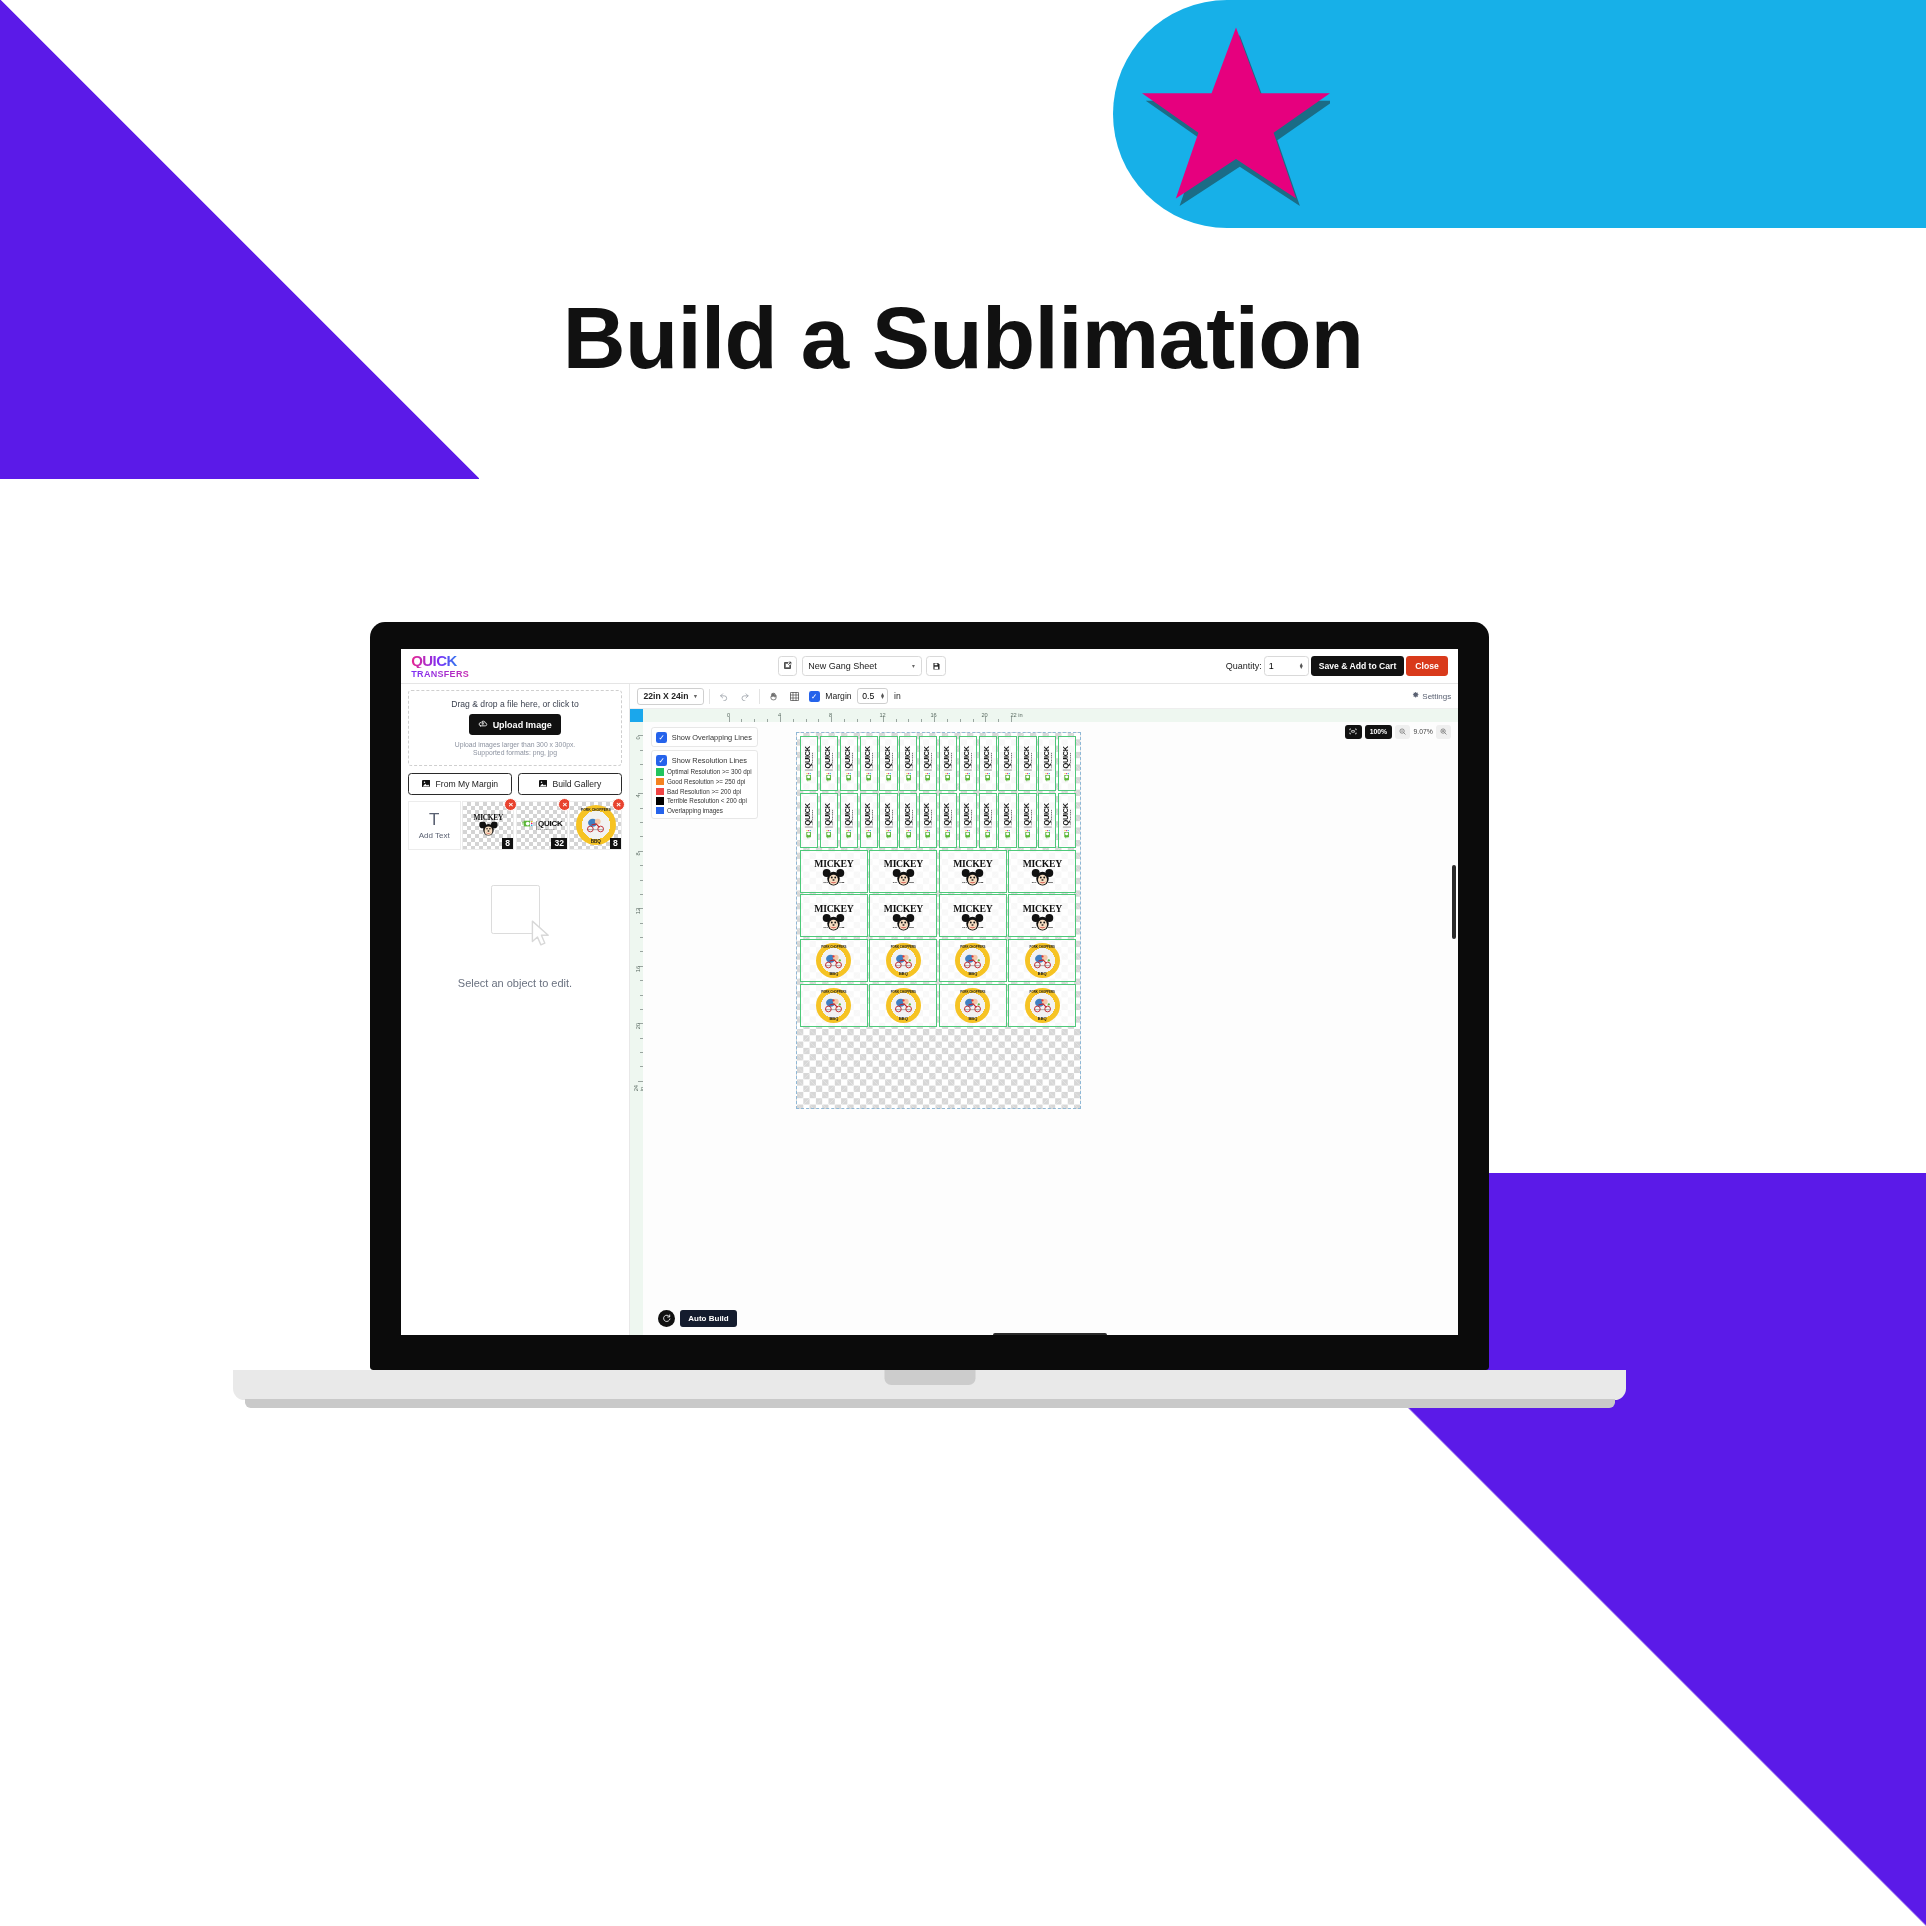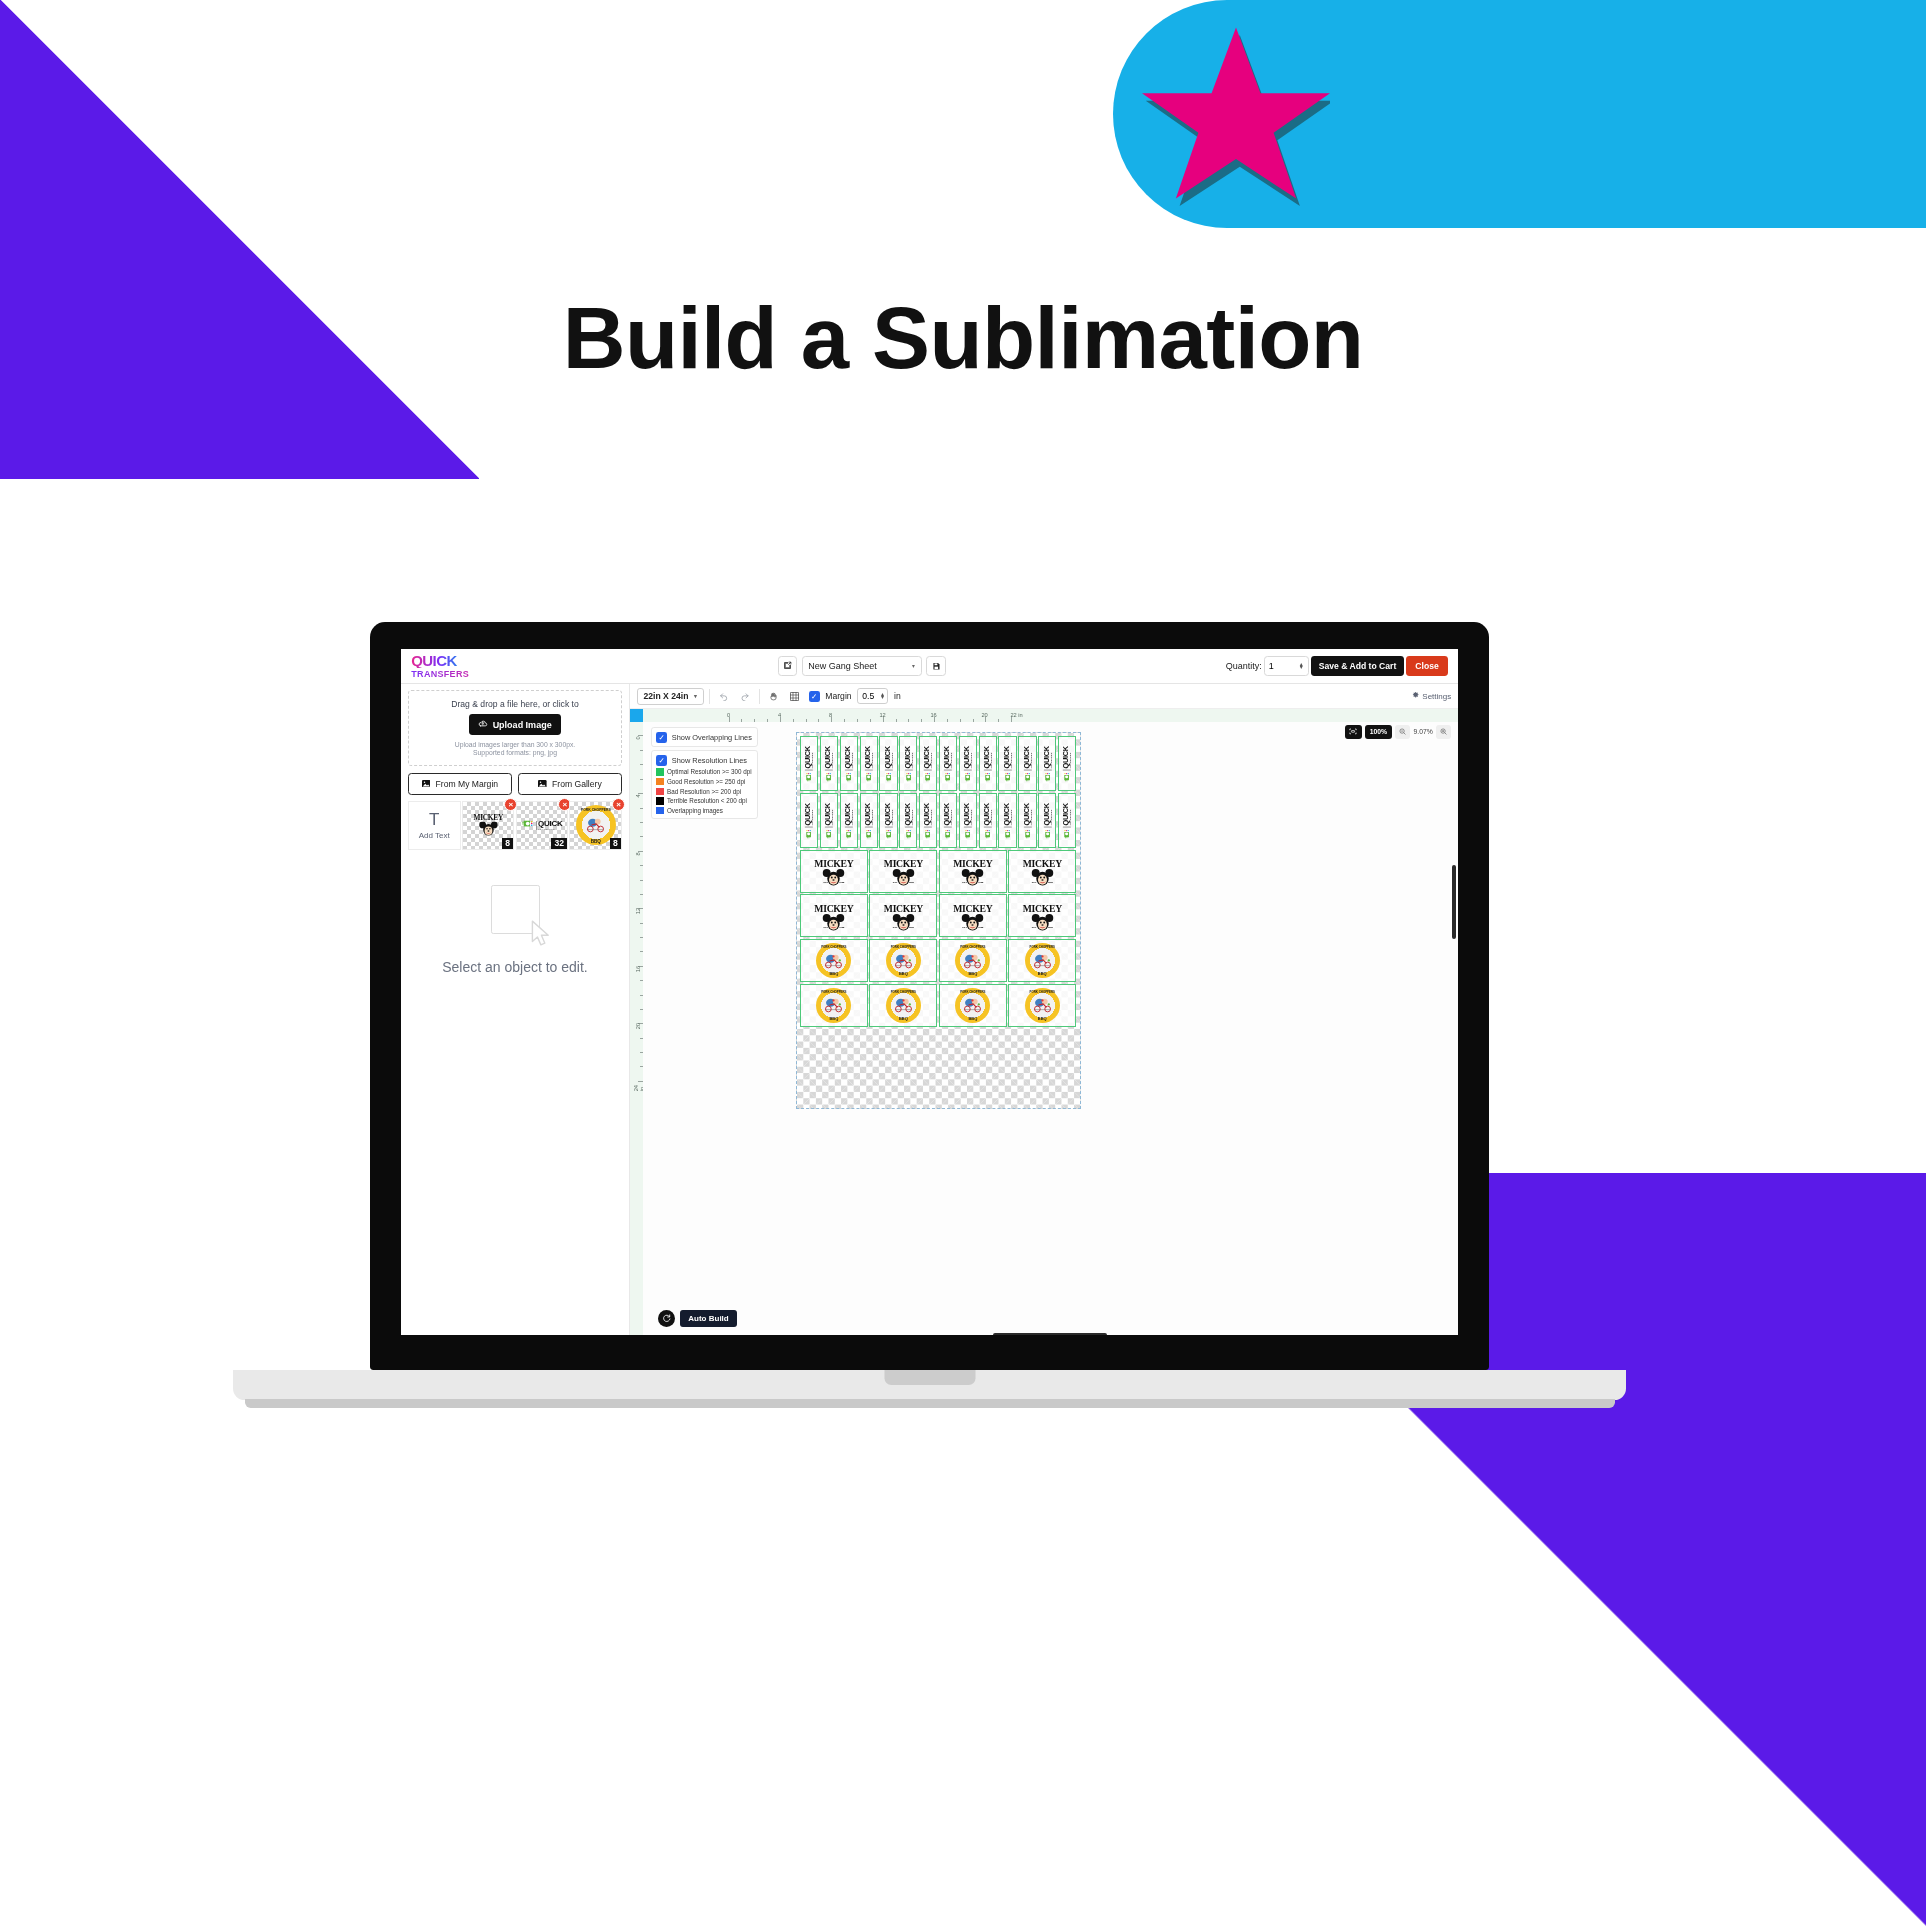--- a/index.html
+++ b/index.html
@@ -165,21 +165,21 @@
   }
   .thumb-count {
     position: absolute; right: 0; bottom: 0; background: #111; color: #fff;
     font-size: 8.6px; font-weight: 700; padding: 0.6px 3.4px;
   }
 
   .selnote { flex: 1; display: flex; flex-direction: column; align-items: center;
     justify-content: flex-start; padding-top: 35px; }
   .selbox { width: 49px; height: 49px; border: 1.1px solid #dcdcdc; border-radius: 2.3px; position: relative; }
   .selcursor { position: absolute; right: -15px; bottom: -15px; }
-  .selnote-text { margin-top: 25px; font-size: 14px; color: #6b7280; }
+  .selnote-text { margin-top: 43px; font-size: 11px; color: #6b7280; }
 
   
   .canvaswrap { flex: 1; display: flex; flex-direction: column; min-width: 0; background: #fff; }
   .toolbar2 {
     height: 25px; flex: 0 0 25px; display: flex; align-items: center;
     gap: 5.7px; padding: 0 6.8px; border-bottom: 0.6px solid #eee;
   }
   .size-select {
     height: 17px; border: 0.6px solid #cfcfcf; border-radius: 2.9px; background: #fff;
     display: flex; align-items: center; gap: 5.7px; padding: 0 5.7px;
@@ -380,21 +380,21 @@
               <span>From My Margin</span>
             </div>
             <div class="source-btn">
               <span>
                 <svg width="8.6" height="7.4" viewBox="0 0 24 20" fill="#111">
                     <rect x="0" y="0" width="24" height="20" rx="3"></rect>
                     <circle cx="7" cy="6" r="2" fill="#fff"></circle>
                     <path d="M2 18l7-8 5 5 3-3 5 6z" fill="#fff"></path>
                   </svg>
               </span>
-              <span>From Gallery</span>
+              <span>Build Gallery</span>
             </div>
           </div>
 
           <div class="thumbs">
             <div class="thumb">
               <div class="addtext-t">T</div>
               <div class="addtext-l">Add Text</div>
             </div>
 
             <div class="thumb checker">

